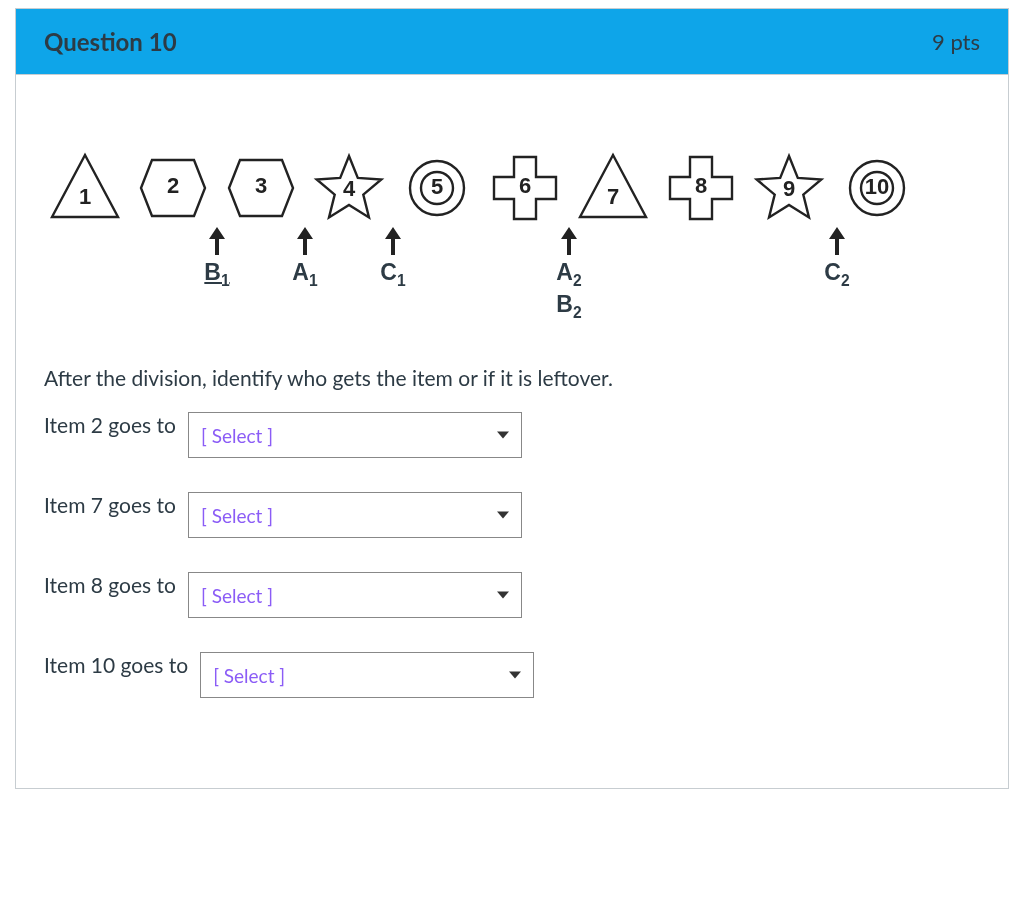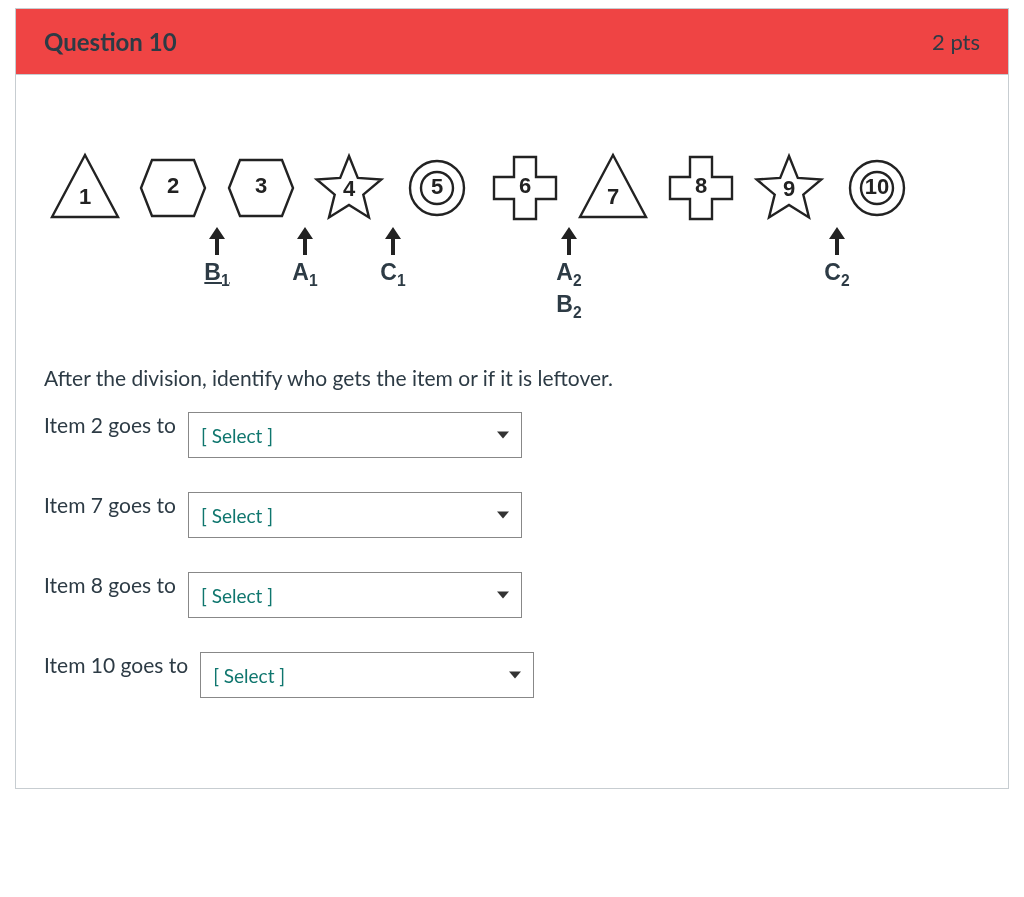--- a/index.html
+++ b/index.html
@@ -1,44 +1,44 @@
 <!DOCTYPE html>
 <html><head>
 <meta charset="utf-8">
 <style>
   html,body{margin:0;padding:0;font-family:"Lato","Helvetica Neue",Arial,sans-serif;color:#2d3b45;background:#fff}
   .wrap{width:992px;margin:8px auto;border:1px solid #c7cdd1;background:#fff}
-  .hdr{display:flex;justify-content:space-between;align-items:center;background:#ef4444;border-bottom:1px solid #c7cdd1;padding:18px 28px}
+  .hdr{display:flex;justify-content:space-between;align-items:center;background:#0ea5e9;border-bottom:1px solid #c7cdd1;padding:18px 28px}
   .hdr h2{margin:0;font-size:24px;font-weight:700}
   .pts{font-size:22px}
   .body{padding:40px 28px 56px}
   .prompt p{margin:0 0 10px;font-size:21px;line-height:1.45}
   .figure{margin:34px 0 42px}
   .shapes-row{display:flex;align-items:center;gap:6px}
   .shape-cell{width:82px;display:flex;flex-direction:column;align-items:center}
   .shape-svg{width:78px;height:78px;display:flex;align-items:center;justify-content:center}
   .shape-svg text{font:600 22px Arial,sans-serif;fill:#222}
   .shape-svg .stk{fill:#fff;stroke:#222;stroke-width:2.4}
   .marker-stack{height:96px;display:flex;flex-direction:column;align-items:center}
   .marker-arrow{width:18px;height:28px}
   .marker-lbl{font:600 23px Arial,sans-serif;line-height:1.25}
   .marker-lbl sub{font-size:0.68em}
   .after{font-size:21px;margin:4px 0 22px}
   .row{display:flex;align-items:flex-start;margin:0 0 34px;font-size:21px}
   .row-label{margin-right:12px}
-  .select-box{position:relative;width:290px;height:44px;border:1.5px solid #888;background:#fff;display:flex;align-items:center;padding:0 30px 0 12px;font-size:19px;color:#0f766e;cursor:pointer}
+  .select-box{position:relative;width:290px;height:44px;border:1.5px solid #888;background:#fff;display:flex;align-items:center;padding:0 30px 0 12px;font-size:19px;color:#8b5cf6;cursor:pointer}
   .select-box::after{content:"";position:absolute;right:12px;top:50%;width:0;height:0;border-left:6px solid transparent;border-right:6px solid transparent;border-top:7px solid #333;transform:translateY(-50%)}
 </style>
 </head>
 <body>
 
 <div class="wrap">
   <div class="hdr">
     <h2>Question 10</h2>
-    <div class="pts">2 pts</div>
+    <div class="pts">9 pts</div>
   </div>
   <div class="body">
 
     <div class="figure">
       <div class="shapes-row" id="shapes-row">
           <div class="shape-cell">
             <div class="shape-svg">
               <svg viewBox="0 0 78 78">
                 <polygon class="stk" points="39,6 72,68 6,68"></polygon>
                 <text x="39" y="55" text-anchor="middle">1</text>

